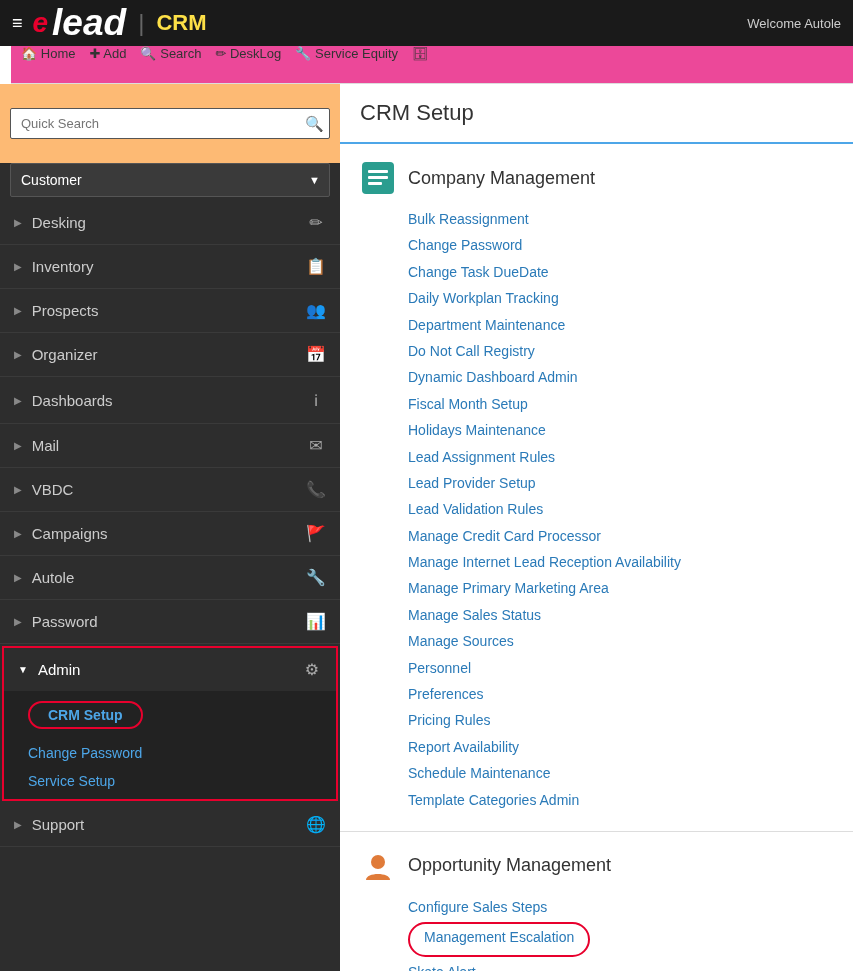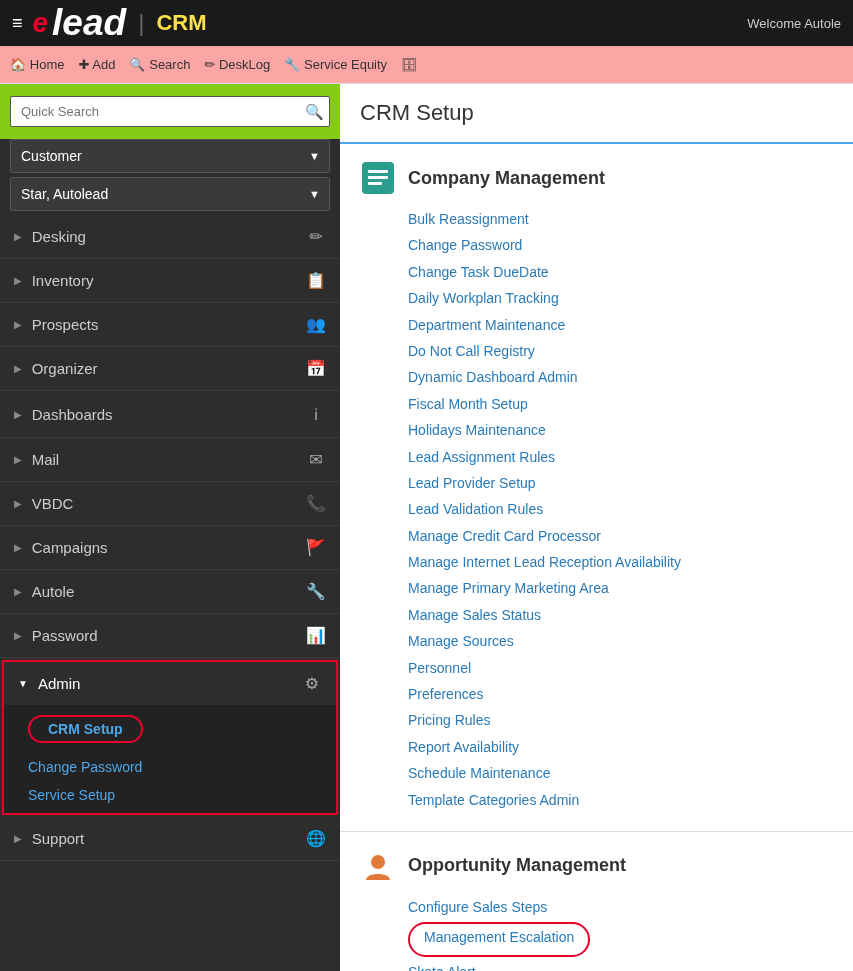--- a/index.html
+++ b/index.html
@@ -19,27 +19,28 @@
     .hamburger { color: #fff; font-size: 18px; cursor: pointer; }
     .logo { display: flex; align-items: center; gap: 4px; }
     .logo-e { color: #e8002d; font-size: 28px; font-weight: bold; font-style: italic; }
     .logo-lead { color: #fff; font-size: 37px; font-weight: bold; font-style: italic; }
     .logo-divider { color: #666; font-size: 24px; margin: 0 8px; }
     .logo-crm { color: #fde047; font-size: 22px; font-weight: bold; }
     .top-bar-right { color: #ccc; font-size: 13px; }
 
     
     .nav-bar {
-      background: #fca5a5;
+      background: #ec4899;
       border-bottom: 1px solid #ddd;
       display: flex;
-      align-items: center;
+      align-items: flex-start;
       padding: 0 10px;
       height: 38px;
       flex-shrink: 0;
+      margin-left: 11px;
     }
     .nav-bar a {
       color: #333;
       text-decoration: none;
       margin-right: 14px;
       font-size: 13px;
       display: flex;
       align-items: center;
       gap: 4px;
     }
@@ -55,22 +56,22 @@
     .sidebar {
       width: 340px;
       background: #2d2d2d;
       flex-shrink: 0;
       display: flex;
       flex-direction: column;
       overflow-y: auto;
     }
 
     .search-box {
-      padding: 12px 10px;
-      background: #84cc16;
+      padding: 24px 10px;
+      background: #fdba74;
       flex-shrink: 0;
     }
     .search-box input {
       width: 100%;
       padding: 7px 30px 7px 10px;
       border: 1px solid #555;
       background: #fff;
       font-size: 13px;
       border-radius: 2px;
       outline: none;
@@ -208,21 +209,21 @@
       height: 36px;
       flex-shrink: 0;
       display: flex;
       align-items: center;
       justify-content: center;
       font-size: 24px;
     }
     .section-title {
       font-size: 18px;
       color: #333;
-      font-weight: bold;
+      font-weight: normal;
     }
 
     .section-links {
       padding-left: 48px;
     }
     .section-links a {
       display: block;
       color: #2a7ab8;
       text-decoration: none;
       margin-bottom: 4px;
@@ -288,25 +289,20 @@
         <button class="search-icon-btn">🔍</button>
       </div>
     </div>
 
     <div class="customer-dropdown">
       <select>
         <option>Customer</option>
       </select>
     </div>
 
-    <div class="user-dropdown">
-      <select>
-        <option>Star, Autolead</option>
-      </select>
-    </div>
 
     <div class="nav-items">
 
       <div class="nav-item">
         <div class="nav-item-left">
           <span class="arrow">▶</span>
           <span>Desking</span>
         </div>
         <span class="nav-item-icon">✏</span>
       </div>

